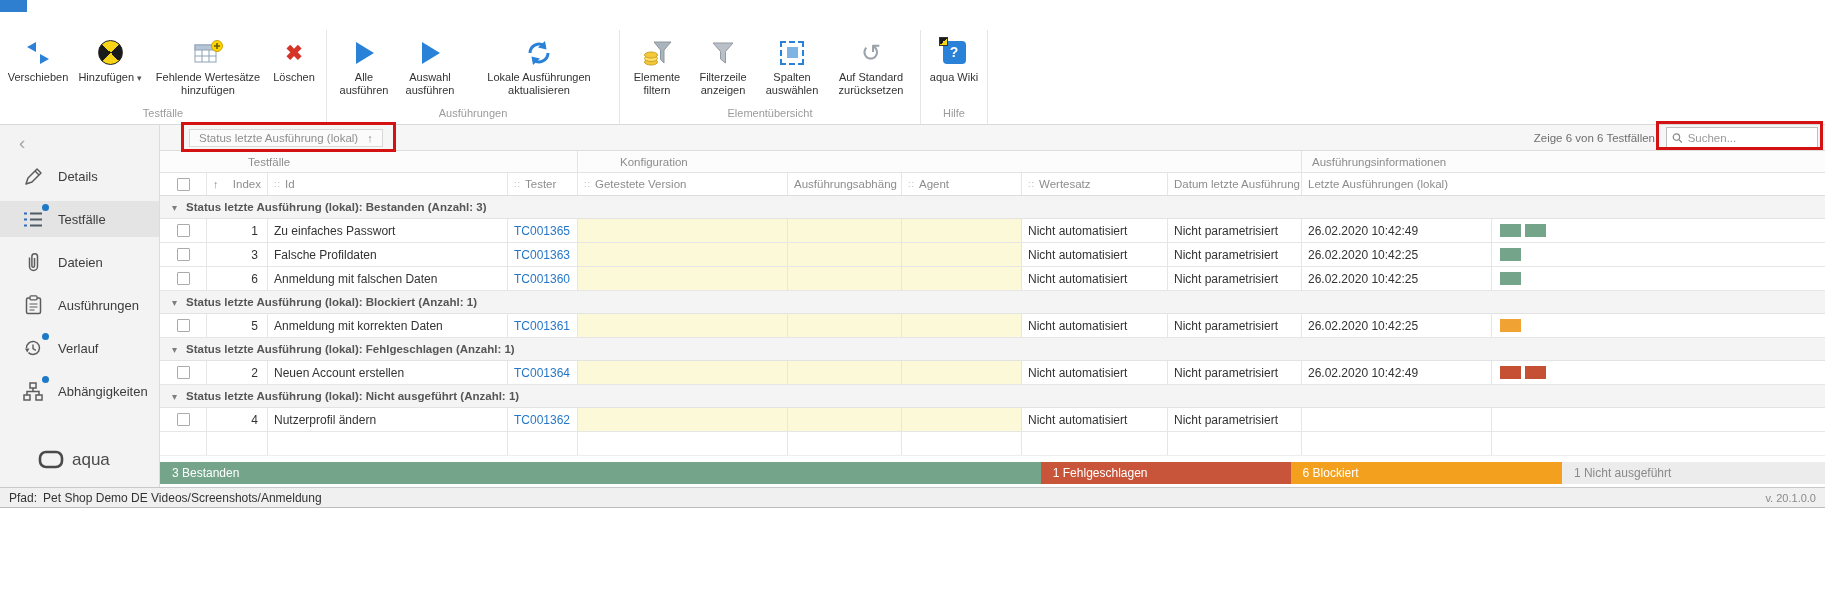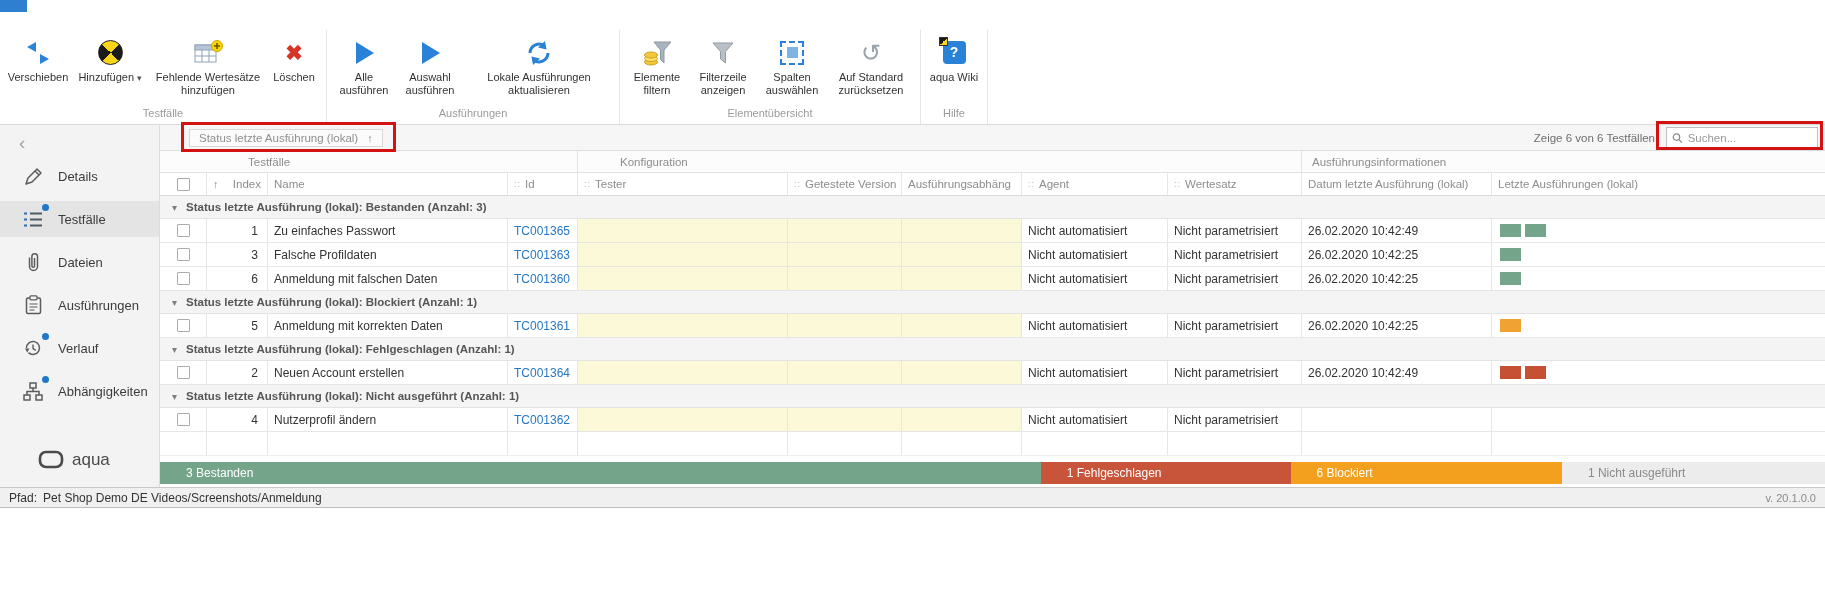--- a/index.html
+++ b/index.html
@@ -83,21 +83,21 @@
   .data-row { height:24px; border-bottom:1px solid #e6e6e6; background:#fff; font-size:12px; }
   .cell { font-size:12px; color:#333; }
   .c-index { justify-content:flex-end; padding-right:9px; }
   .c-yellow { background:#fcf9d8; }
   .c-id { color:#2577c8; }
   .c-exec { padding-left:8px; }
   .chip { width:21px; height:13px; margin-right:4px; display:inline-block; flex:none; }
   .empty-row { height:24px; border-bottom:1px solid #eeeeee; background:#fff; }
 
   .summary { position:absolute; left:0; right:0; bottom:3px; height:22px; display:flex; }
-  .seg { display:flex; align-items:center; padding-left:26px; color:#fff; font-size:12px; overflow:hidden; white-space:nowrap; }
+  .seg { display:flex; align-items:center; padding-left:12px; color:#fff; font-size:12px; overflow:hidden; white-space:nowrap; }
 
   
   .pathbar { position:absolute; left:0; top:487px; width:100%; height:21px; background:#f0f0f0;
              border-top:1px solid #c9c9c9; border-bottom:1px solid #bdbdbd; display:flex; align-items:center;
              padding:0 9px; font-size:12px; color:#333; gap:6px; }
   .version { margin-left:auto; color:#8a8a8a; font-size:11px; }
 
   
   .annot { position:absolute; border:3px solid #d51212; z-index:20; pointer-events:none; }
 </style>
@@ -353,23 +353,20 @@
 
   <div class="grid-row hdr-row">
     <div class="hcell c-check">
         <span class="cb"></span>
       </div>
     <div class="hcell c-indexh">
         <span class="sortarrow">↑</span>
         <span>Index</span>
       </div>
     <div class="hcell">
-        <span>Name</span>
-      </div>
-    <div class="hcell">
         <span class="fico">::</span>
         <span>Id</span>
       </div>
     <div class="hcell">
         <span class="fico">::</span>
         <span>Tester</span>
       </div>
     <div class="hcell">
         <span class="fico">::</span>
         <span>Getestete Version</span>

